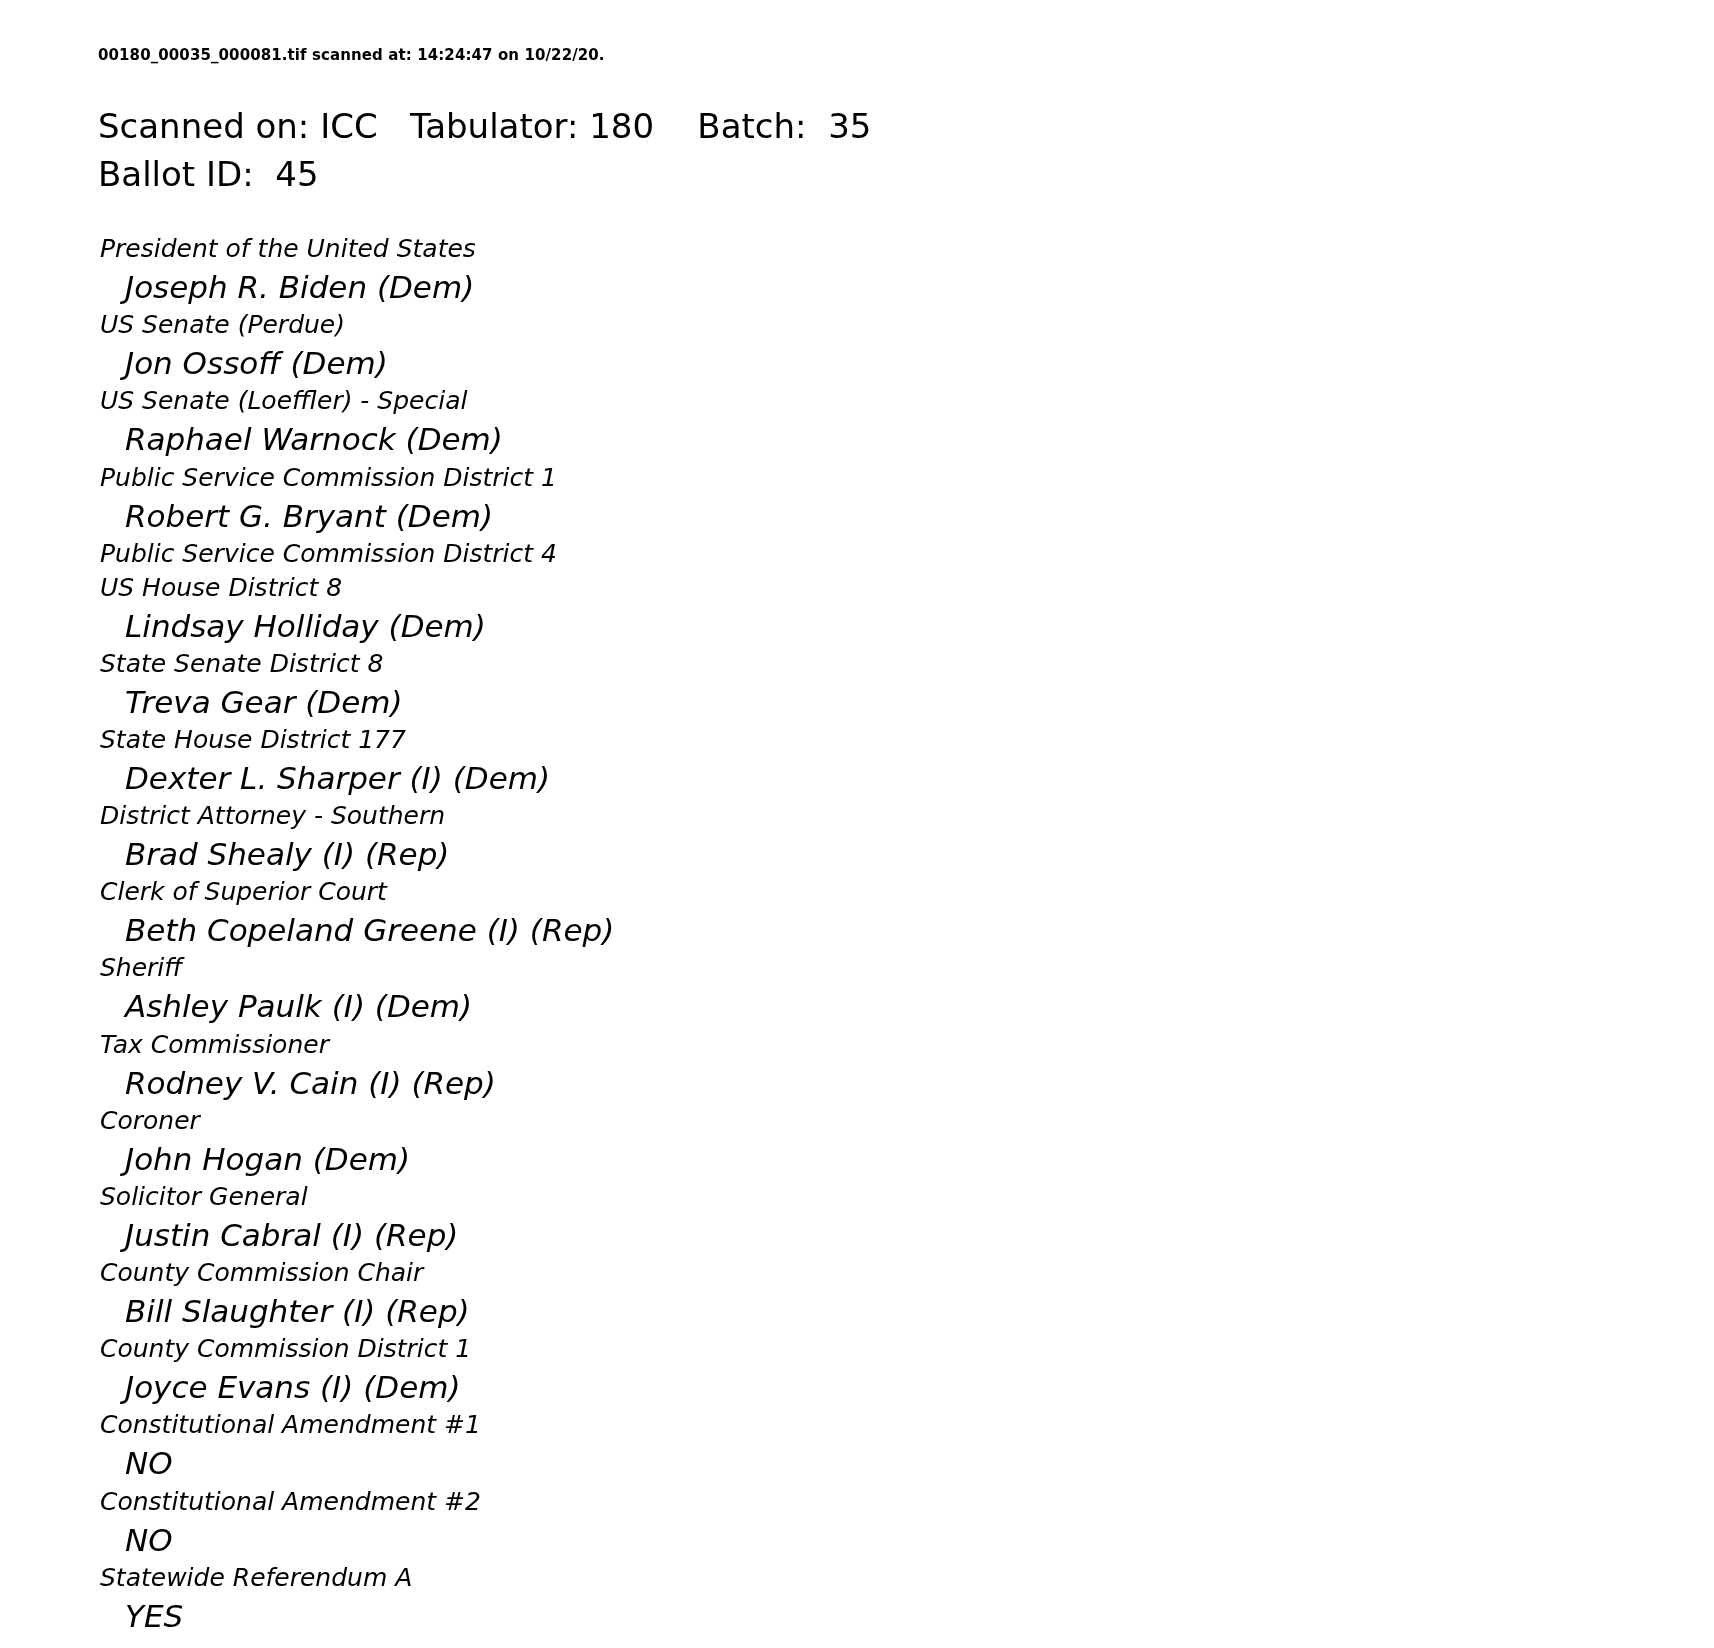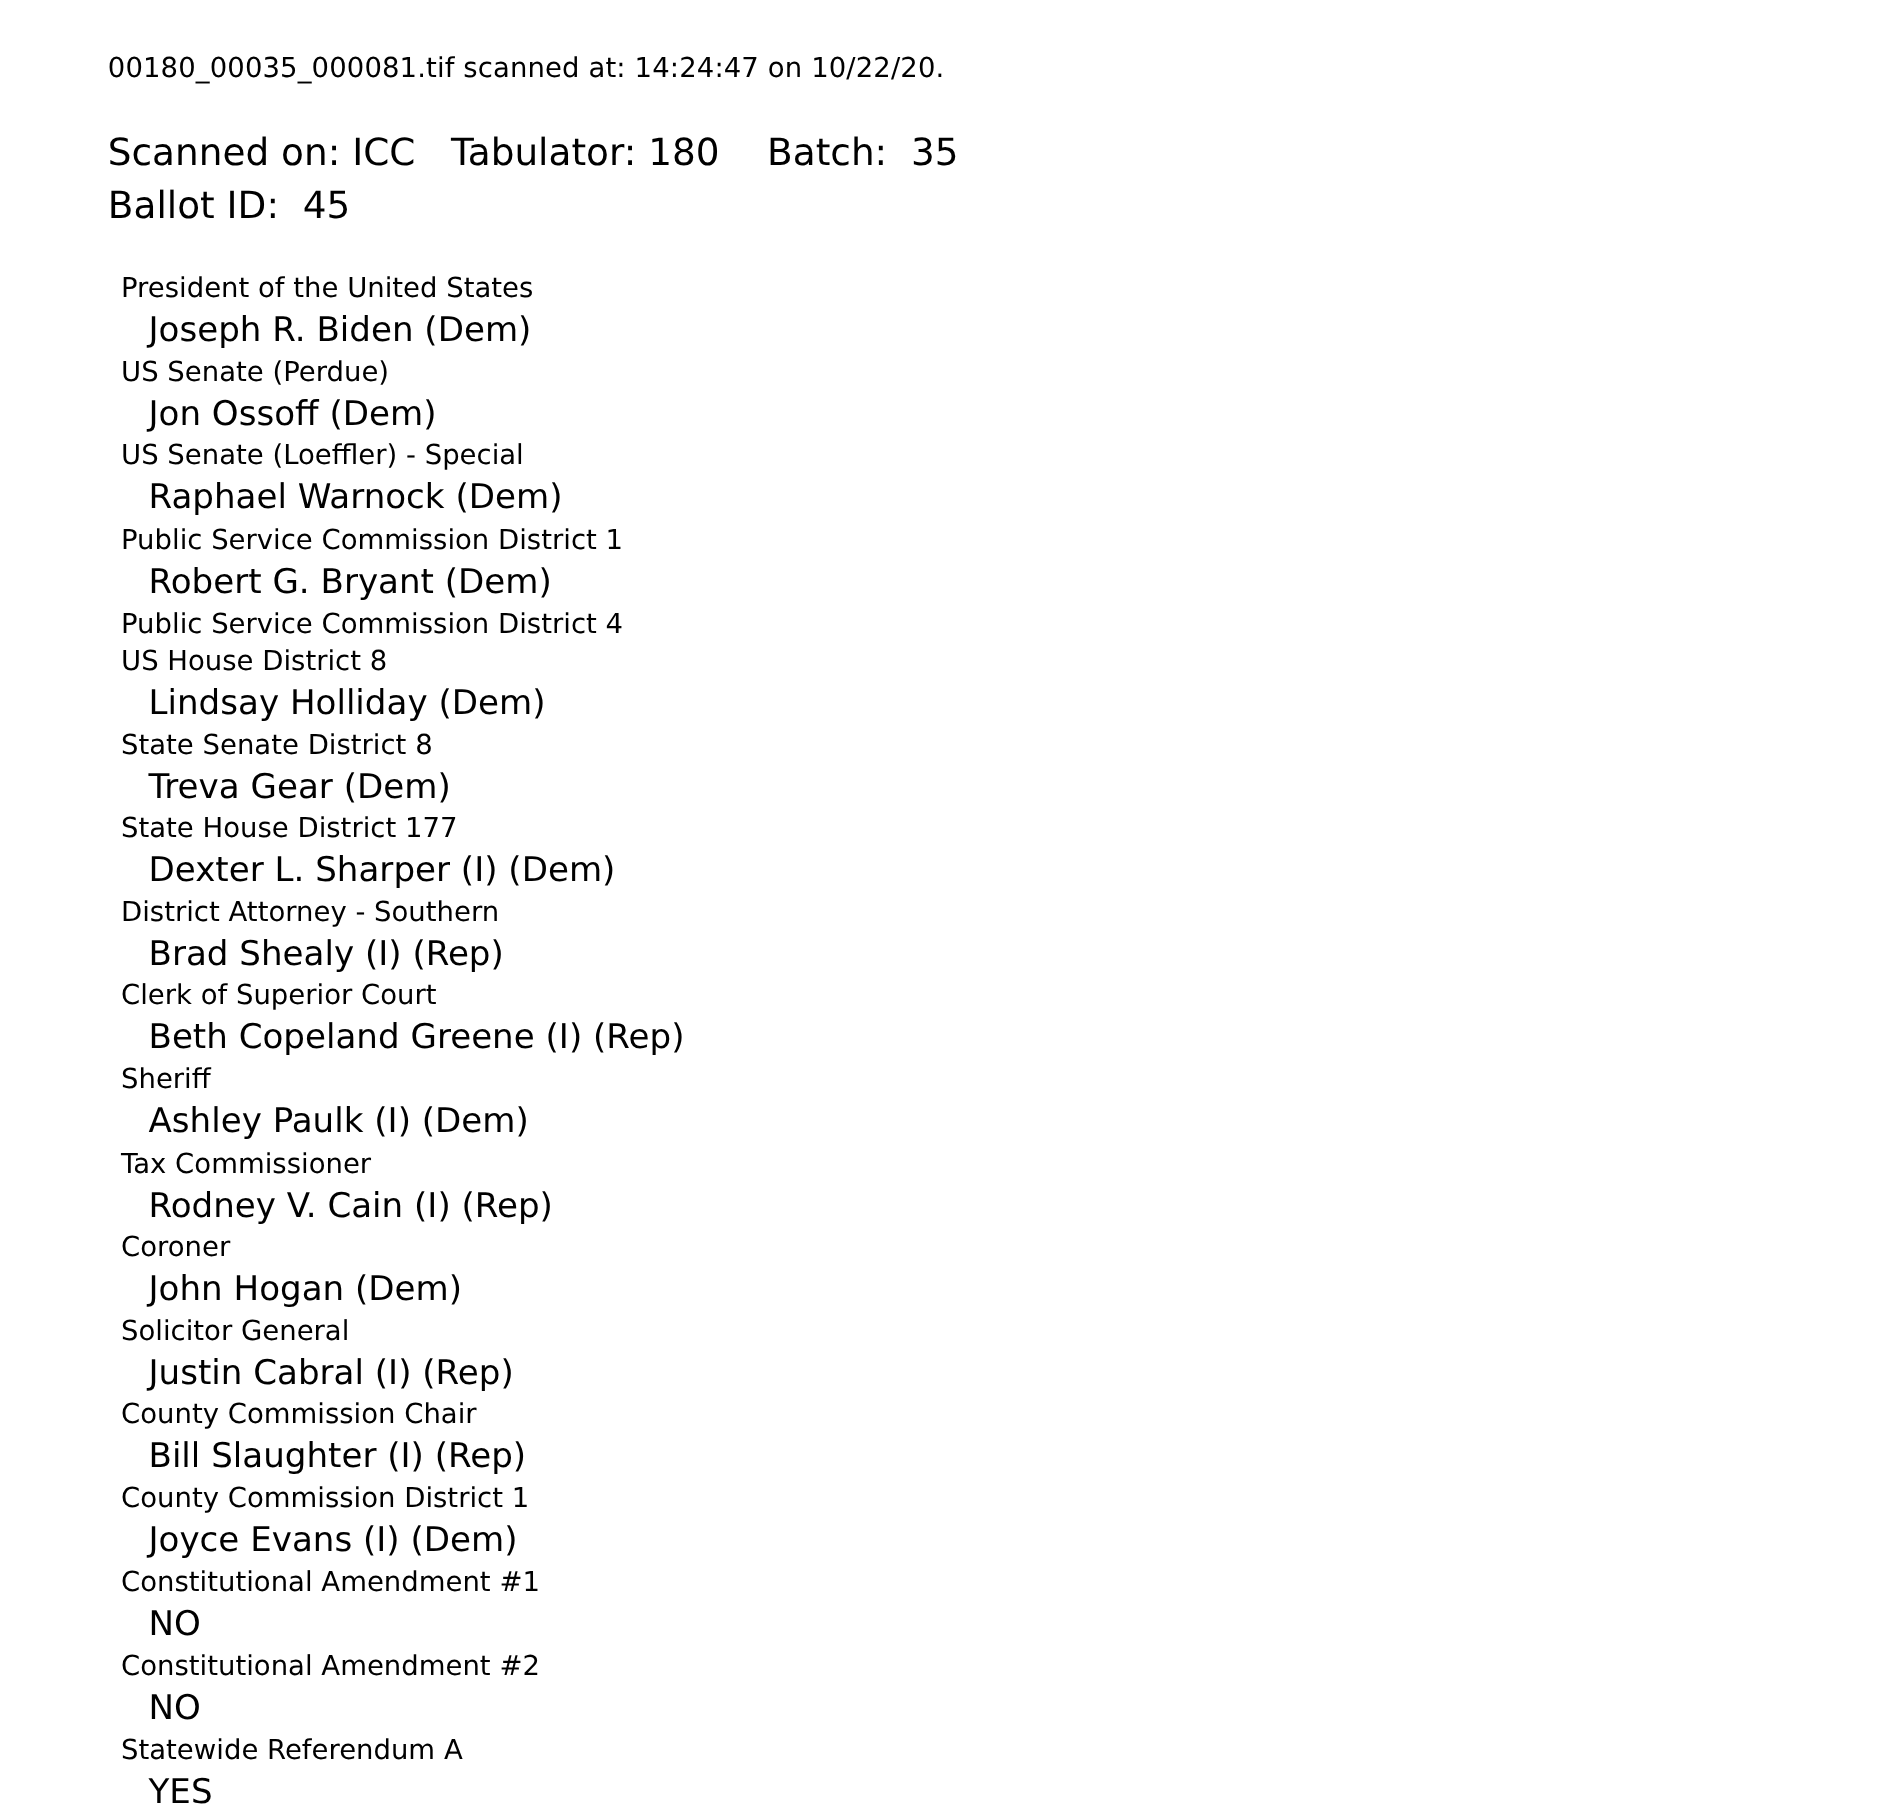--- a/index.html
+++ b/index.html
@@ -20,38 +20,39 @@
     min-height: 1648px;
     box-sizing: border-box;
     padding: 46px 0 0 0;
     background: #ffffff;
   }
   .doc-body {
     padding-left: 98px;
     padding-right: 40px;
   }
   .scan-header {
-    font-size: 25px;
-    font-weight: normal;
+    font-size: 15px;
+    font-weight: bold;
     line-height: 1.3;
     letter-spacing: 0.1px;
     margin: 0 0 36px 0;
   }
   .meta-block {
     font-size: 34px;
     line-height: 1.42;
     margin: 0 0 34px 0;
   }
   .meta-line {
     white-space: pre;
   }
   .contest-list {
-    margin: 12px;
+    margin: 2px;
     padding: 0;
     list-style: none;
+    font-style: italic;
   }
   .contest {
     margin: 0;
     padding: 0;
   }
   .contest-title {
     font-size: 25px;
     line-height: 1.36;
     white-space: nowrap;
   }

